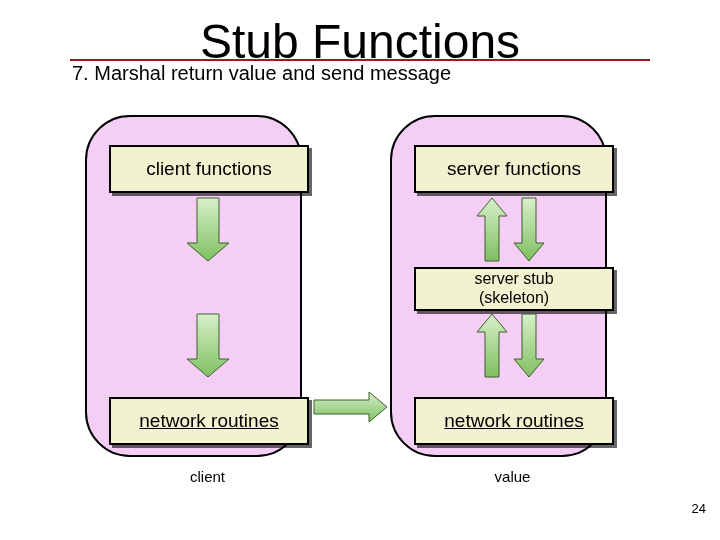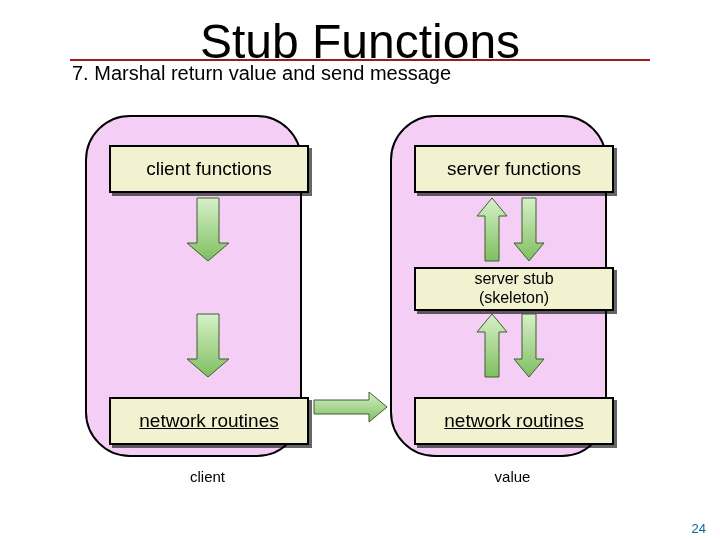--- a/index.html
+++ b/index.html
@@ -73,23 +73,23 @@
     width: 245px;
     text-align: center;
     font-size: 15px;
     color: #000;
   }
   .caption.client { left: 85px; }
   .caption.server { left: 390px; }
   .slidenum {
     position: absolute;
     right: 14px;
-    bottom: 4px;
+    bottom: 24px;
     font-size: 13px;
-    color: #0369a1;
+    color: #000000;
   }
   svg.arrows {
     position: absolute;
     left: 0; top: 0;
     width: 720px; height: 540px;
     pointer-events: none;
   }
 </style>
 </head>
 <body>

